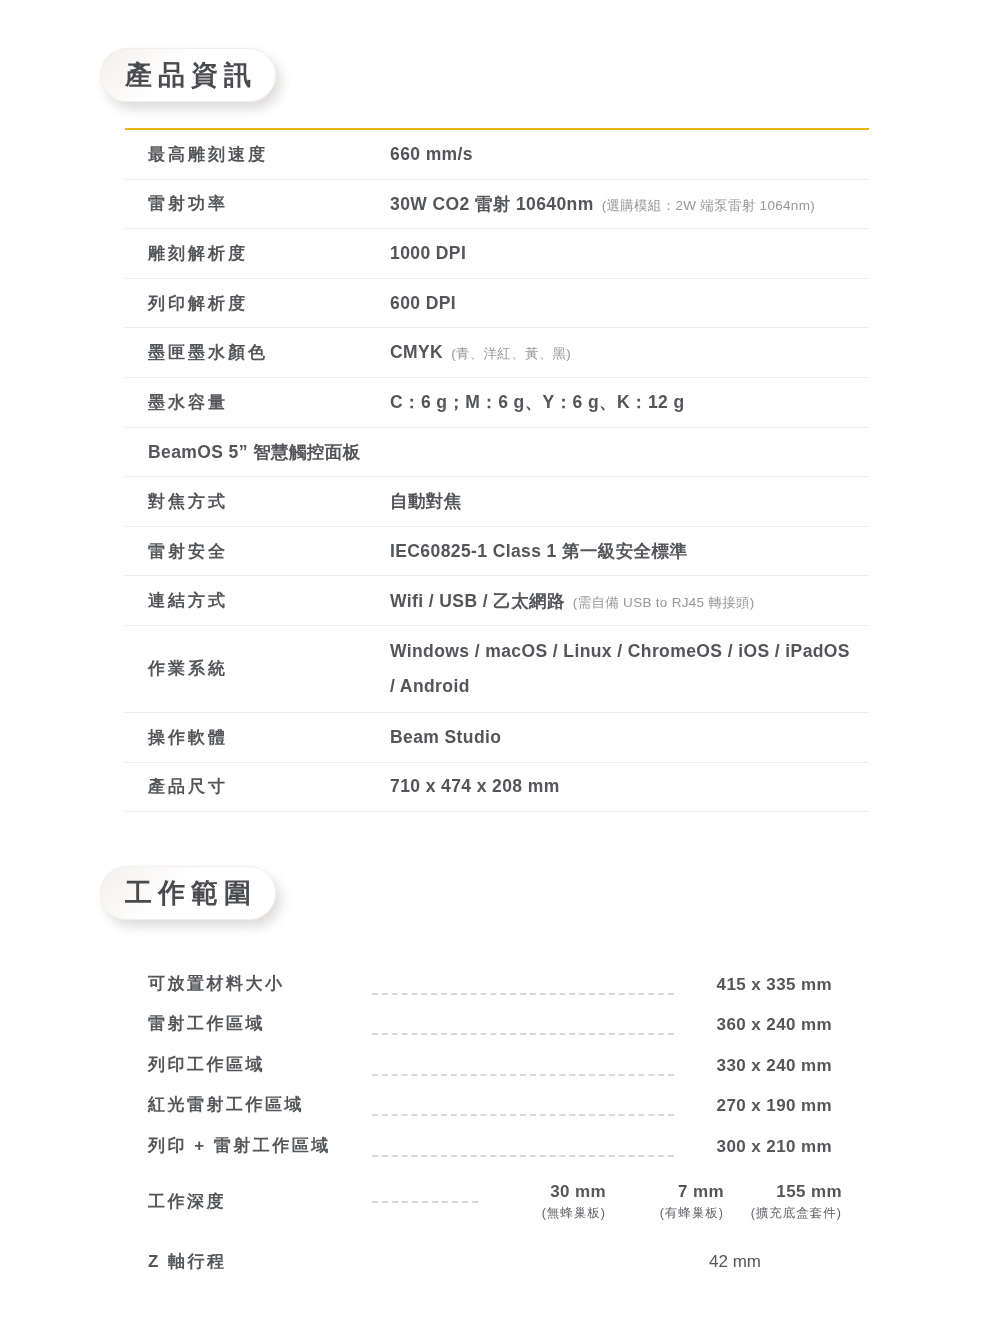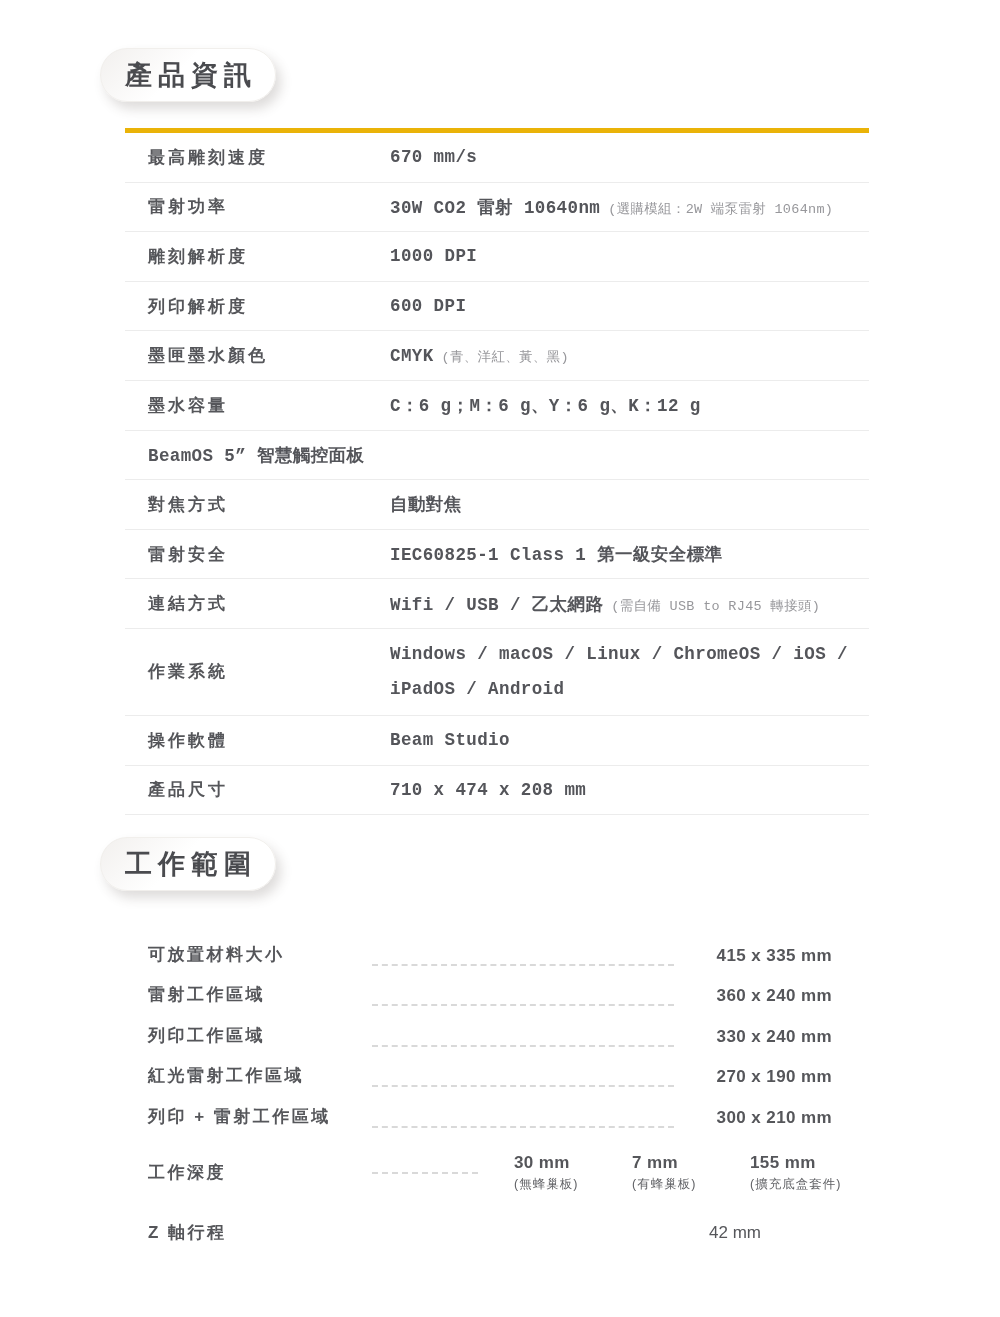--- a/index.html
+++ b/index.html
@@ -14,24 +14,24 @@
   .badge {
     display: inline-flex; align-items: center; justify-content: center;
     margin-left: 100px; height: 52px; padding: 0 18px 0 24px;
     border-radius: 28px;
     background: linear-gradient(135deg, #f2f0ee 0%, #ffffff 45%);
     border: 1px solid #f1efec;
     box-shadow: 5px 7px 12px rgba(70, 60, 55, 0.18);
     font-size: 27px; font-weight: bold; color: #4a4b4f; letter-spacing: 6px;
   }
   .badge-1 { margin-top: 48px; }
-  .badge-2 { margin-top: 22px; }
-
-  
-  .spec-table { margin: 26px 131px 0 125px; border-top: 5px solid #eab308; font-family: Liberation Mono, monospace; }
+  .badge-2 { margin-top: 54px; }
+
+  
+  .spec-table { margin: 26px 131px 0 125px; border-top: 2px solid #eab308; }
   .spec-row {
     display: flex; align-items: center;
     height: 48.6px; padding-left: 23px;
     border-bottom: 1px solid #ececec;
   }
   .spec-row.tall { height: 86px; }
   .spec-label {
     flex: 0 0 242px; font-size: 17px; font-weight: bold;
     color: #55565a; letter-spacing: 3px; white-space: nowrap;
   }
@@ -62,42 +62,42 @@
     font-weight: bold; color: #55565a; letter-spacing: 0.4px; white-space: nowrap;
   }
 
   
   .depth-row {
     display: flex; align-items: center;
     margin-top: 16px; height: 58px; padding: 0 27px 0 23px;
   }
   .leader-short { flex: 0 0 106px; height: 0; border-top: 2px dashed #d9d9d9; }
   .depth-cols { margin-left: auto; display: flex; gap: 26px; }
-  .depth-col { text-align: left; min-width: 92px; }
+  .depth-col { text-align: right; min-width: 92px; }
   .depth-value { font-size: 17px; font-weight: bold; color: #55565a; letter-spacing: 0.4px; }
   .depth-note { font-size: 12.5px; color: #5f6064; margin-top: 3px; letter-spacing: 1px; white-space: nowrap; }
 
   
   .z-row { display: flex; align-items: center; height: 46px; margin-top: 8px; padding: 0 37px 0 23px; }
   .z-value { margin-left: auto; flex: 0 0 194px; text-align: center; font-size: 17px; font-weight: normal; color: #55565a; }
 </style>
 </head>
 <body>
 
 <div class="page">
 
   
   <div class="badge badge-1">
     <span>產品資訊</span>
   </div>
 
   <div class="spec-table">
     <div class="spec-row">
       <div class="spec-label">最高雕刻速度</div>
-      <div class="spec-value"><span>670 mm/s</span></div>
+      <div class="spec-value"><span>660 mm/s</span></div>
     </div>
     <div class="spec-row">
       <div class="spec-label">雷射功率</div>
       <div class="spec-value"><span>30W CO2 雷射 10640nm</span><span class="value-note">(選購模組：2W 端泵雷射 1064nm)</span></div>
     </div>
     <div class="spec-row">
       <div class="spec-label">雕刻解析度</div>
       <div class="spec-value"><span>1000 DPI</span></div>
     </div>
     <div class="spec-row">

